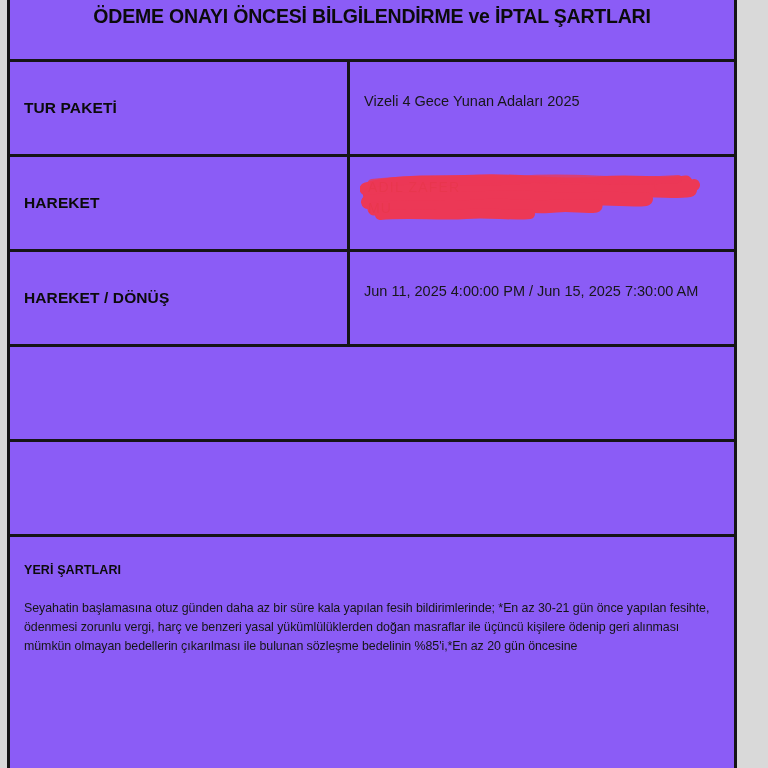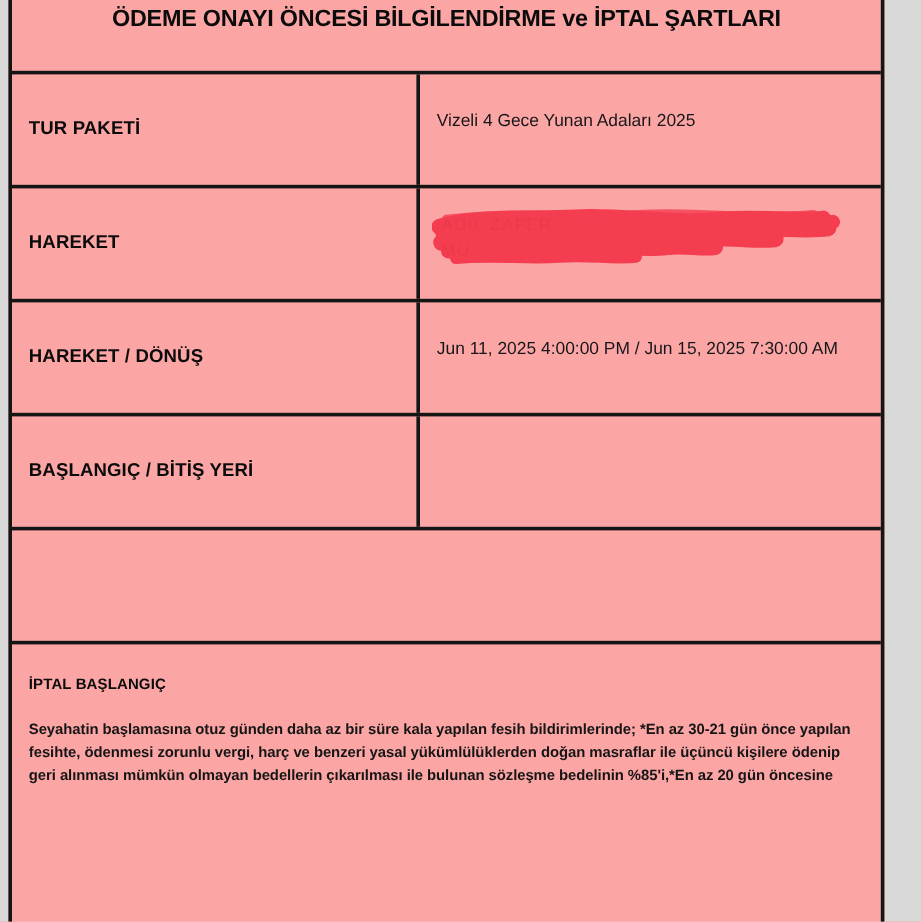--- a/index.html
+++ b/index.html
@@ -18,21 +18,21 @@
 
   .doc {
     position: absolute;
     left: 7px;
     top: 0px;
     width: 730px;
     height: 768px;
     box-sizing: border-box;
     border-left: 3px solid #151515;
     border-right: 3px solid #151515;
-    background: #fca5a5;
+    background: #8b5cf6;
   }
 
   
   .header-row {
     position: relative;
     height: 62px;
     box-sizing: border-box;
     border-bottom: 3px solid #151515;
     display: flex;
     align-items: flex-start;
@@ -133,21 +133,21 @@
   }
   .terms-title {
     font-size: 12.5px;
     font-weight: bold;
     color: #0b0b0b;
     letter-spacing: 0.1px;
     margin: 0 0 22px 0;
   }
   .terms-body {
     font-size: 12.4px;
-    font-weight: bold;
+    font-weight: normal;
     color: #151515;
     line-height: 1.52;
     letter-spacing: -0.05px;
     text-align: left;
     margin: 0;
   }
 </style>
 </head>
 <body>
 
@@ -194,29 +194,26 @@
     <div class="row">
       <div class="cell-label">
         <span class="label-text">HAREKET / DÖNÜŞ</span>
       </div>
       <div class="cell-value">
         <span class="value-text">Jun 11, 2025 4:00:00 PM / Jun 15, 2025 7:30:00 AM</span>
       </div>
     </div>
 
     <div class="row">
-      <div class="cell-label">
-        <span class="label-text">BAŞLANGIÇ / BİTİŞ YERİ</span>
-      </div>
     </div>
 
 
     <div class="row">
     </div>
 
   </div>
 
   <div class="terms">
-    <div class="terms-title">İPTAL BAŞLANGIÇ</div>
+    <div class="terms-title">YERİ ŞARTLARI</div>
     <div class="terms-body">Seyahatin başlamasına otuz günden daha az bir süre kala yapılan fesih bildirimlerinde; *En az 30-21 gün önce yapılan fesihte, ödenmesi zorunlu vergi, harç ve benzeri yasal yükümlülüklerden doğan masraflar ile üçüncü kişilere ödenip geri alınması mümkün olmayan bedellerin çıkarılması ile bulunan sözleşme bedelinin %85'i,*En az 20 gün öncesine</div>
   </div>
 
 </div>
 
 </body></html>

